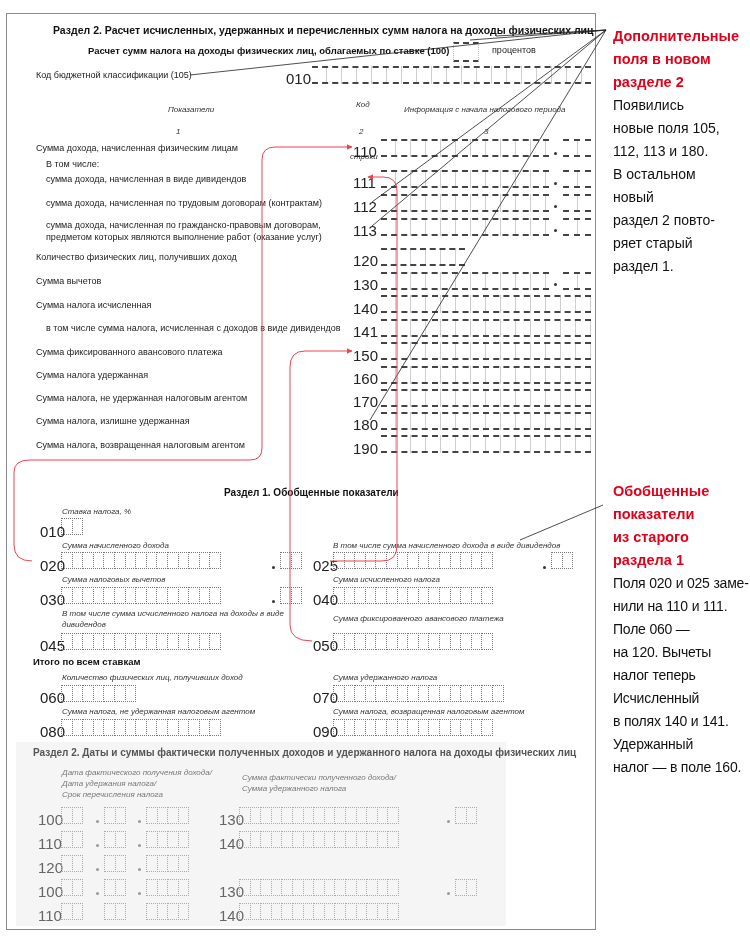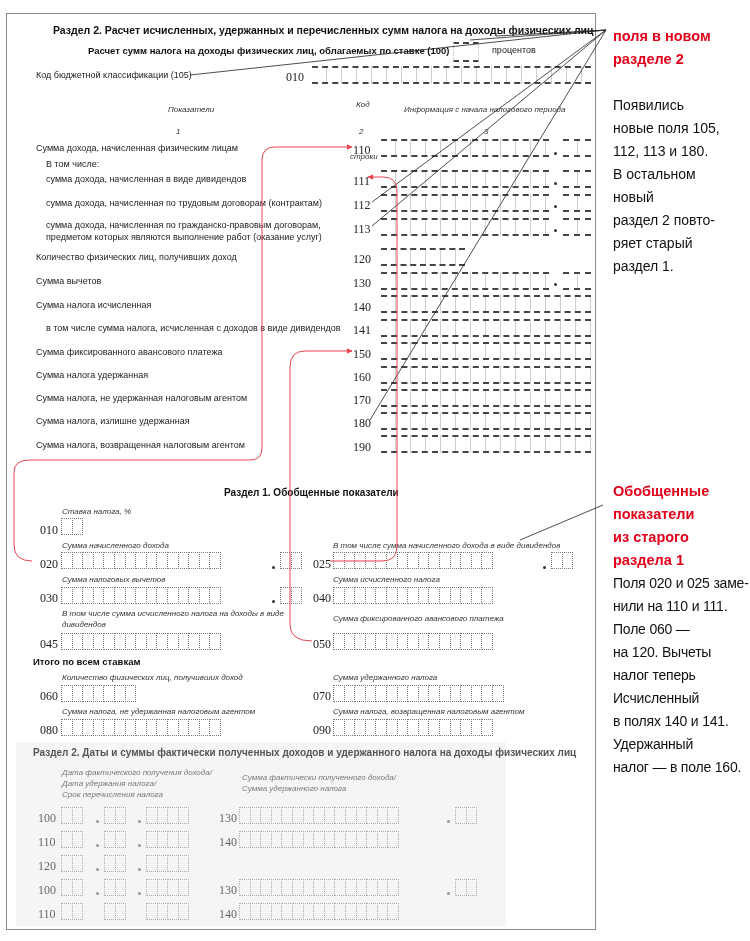--- a/index.html
+++ b/index.html
@@ -3,21 +3,21 @@
 <meta charset="utf-8">
 <style>
   html, body { margin:0; padding:0; background:#ffffff; }
   body { width:750px; height:941px; position:relative; overflow:hidden; font-family:"Liberation Sans", sans-serif; color:#111; }
   .abs { position:absolute; }
   .page { position:absolute; left:6px; top:13px; width:590px; height:917px; border:1px solid #8a8a8a; background:#fff; box-sizing:border-box; }
   .title { font-weight:bold; font-size:10.5px; white-space:nowrap; }
   .sub { font-weight:bold; font-size:9.5px; white-space:nowrap; }
   .t { font-size:9px; white-space:nowrap; color:#222; }
   .it { font-size:8px; font-style:italic; color:#333; white-space:nowrap; }
-  .code { font-size:12px; color:#222; white-space:nowrap;font-family:Liberation Serif, serif; }
+  .code { font-size:15px; color:#222; white-space:nowrap; }
   
   .band { position:absolute; height:18px; border-top:2px dashed #444; border-bottom:2px dashed #444; box-sizing:border-box;
           background-image: repeating-linear-gradient(to right, transparent 0, transparent 14px, #cfcfcf 14px, #cfcfcf 15px); }
   
   .cells { position:absolute; display:flex; height:17px; }
   .cells span { display:block; width:11.6px; height:17px; border:1px dotted #777; box-sizing:border-box; margin-right:-1px; }
   .g .cells span { border-color:#aaa; }
   .dot { position:absolute; width:3px; height:3px; background:#333; border-radius:50%; }
   .g .dot { background:#999; }
   .gray { position:absolute; left:16px; top:742px; width:490px; height:184px; background:#f5f5f5; }
@@ -507,20 +507,21 @@
         <span></span>
         <span></span>
         <span></span>
         <span></span>
         <span></span>
       </div>
     </div>
 </div>
 
 <div class="side-h" style="left:613px;top:25px;">
+  <div>Дополнительные</div>
   <div>поля в новом</div>
   <div>разделе 2</div>
 </div>
 <div class="side-b" style="left:613px;top:94px;">
   <div>Появились</div>
   <div>новые поля 105,</div>
   <div>112, 113 и 180.</div>
   <div>В остальном</div>
   <div>новый</div>
   <div>раздел 2 повто-</div>

